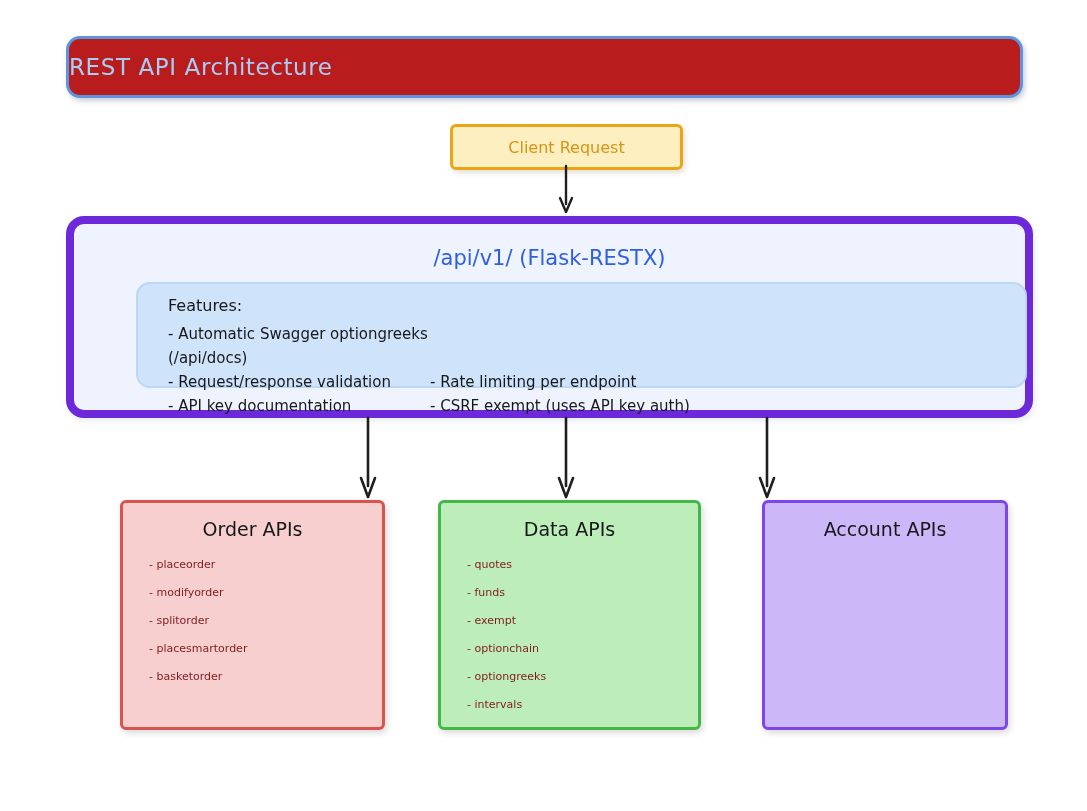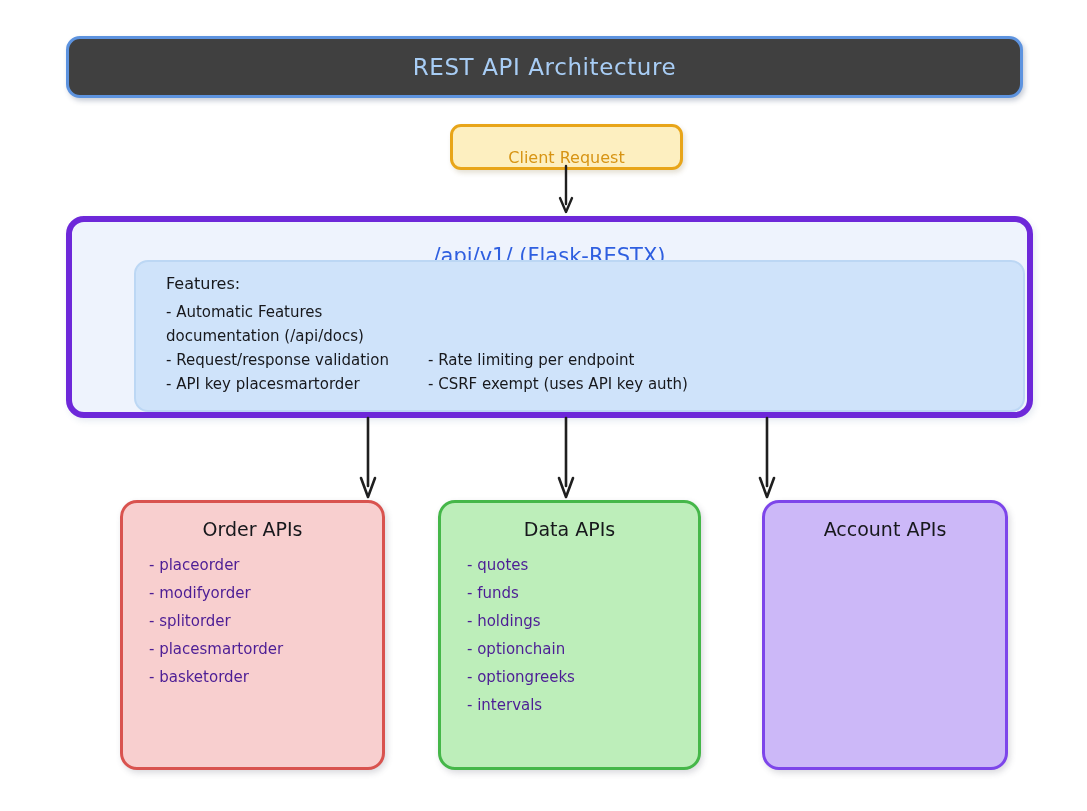--- a/index.html
+++ b/index.html
@@ -21,87 +21,87 @@
     inset: 0;
   }
 
   
   #title-bar {
     position: absolute;
     left: 66px;
     top: 36px;
     width: 957px;
     height: 62px;
-    background: #404040;
+    background: #b91c1c;
     border: 3px solid #5d93df;
     border-radius: 14px;
     box-sizing: border-box;
     display: flex;
     align-items: center;
-    justify-content: center;
+    justify-content: flex-start;
     box-shadow: 2px 3px 5px rgba(40,60,100,0.25);
   }
   #title-bar .title-text {
     color: #a8cdf5;
     font-size: 23px;
     letter-spacing: 0.6px;
     font-family: "DejaVu Sans", sans-serif;
   }
 
   
   #client-request {
     position: absolute;
     left: 450px;
     top: 124px;
     width: 233px;
     height: 46px;
     background: #fdefc0;
     border: 3px solid #e8a519;
-    border-radius: 11px;
+    border-radius: 6px;
     box-sizing: border-box;
     display: flex;
-    align-items: flex-end;
+    align-items: center;
     justify-content: center;
     box-shadow: 2px 3px 5px rgba(120,100,40,0.20);
   }
   #client-request .node-text {
     color: #d79414;
     font-size: 16px;
   }
 
   
   #api-container {
     position: absolute;
     left: 66px;
     top: 216px;
     width: 967px;
     height: 202px;
     background: #eef3fd;
-    border: 6px solid #6d28d9;
+    border: 8px solid #6d28d9;
     border-radius: 18px;
     box-sizing: border-box;
     box-shadow: 2px 3px 6px rgba(80,110,160,0.14);
   }
   #api-container .container-title {
     position: absolute;
     left: 0;
     right: 0;
     top: 22px;
     text-align: center;
     color: #2f5fe0;
     font-size: 21px;
   }
 
   
   #features-box {
     position: absolute;
     left: 62px;
-    top: 38px;
+    top: 58px;
     width: 891px;
-    height: 152px;
+    height: 106px;
     background: #cfe3fa;
     border: 2px solid #bcd7f4;
     border-radius: 14px;
     box-sizing: border-box;
     padding: 12px 0 0 30px;
   }
   #features-box .features-heading {
     color: #17181c;
     font-size: 16px;
     margin-bottom: 7px;
@@ -119,42 +119,42 @@
   .arrow-svg {
     position: absolute;
     overflow: visible;
     pointer-events: none;
   }
 
   
   .api-group {
     position: absolute;
     top: 500px;
-    height: 270px;
+    height: 230px;
     border-width: 3px;
     border-style: solid;
-    border-radius: 17px;
+    border-radius: 6px;
     box-sizing: border-box;
     box-shadow: 2px 3px 6px rgba(70,70,90,0.20);
   }
   .api-group .group-title {
     text-align: center;
     color: #17181c;
     font-size: 19px;
     margin-top: 15px;
     margin-bottom: 11px;
   }
   .api-group .group-list {
     list-style: none;
     margin: 0;
     padding: 0 0 0 26px;
   }
   .api-group .group-list li {
-    color: #4c1d95;
-    font-size: 15px;
+    color: #7f1d1d;
+    font-size: 11px;
     line-height: 28px;
     white-space: nowrap;
   }
 
   #group-order   { left: 120px; width: 265px; background: #f8cfcf; border-color: #d9534f; }
   #group-data    { left: 438px; width: 263px; background: #bdeeba; border-color: #45b749; }
   #group-account { left: 762px; width: 246px; background: #ccb8f8; border-color: #7d45ea; }
 </style>
 </head>
 <body>
@@ -174,29 +174,29 @@
     <path d="M4,32 L10,46 L16,32" stroke="#1f1f1f" stroke-width="2.4" fill="none" stroke-linecap="round" stroke-linejoin="round"></path>
   </svg>
 
   <div id="api-container">
     <div class="container-title">/api/v1/ (Flask-RESTX)</div>
 
     <div id="features-box">
       <div class="features-heading">Features:</div>
 
       <div class="feature-row">
-        <span class="col-a">- Automatic Features documentation (/api/docs)</span>
+        <span class="col-a">- Automatic Swagger optiongreeks (/api/docs)</span>
         <span class="col-b"></span>
       </div>
       <div class="feature-row">
         <span class="col-a">- Request/response validation</span>
         <span class="col-b">- Rate limiting per endpoint</span>
       </div>
       <div class="feature-row">
-        <span class="col-a">- API key placesmartorder</span>
+        <span class="col-a">- API key documentation</span>
         <span class="col-b">- CSRF exempt (uses API key auth)</span>
       </div>
     </div>
   </div>
 
   <svg class="arrow-svg" style="left:358px; top:418px;" width="22" height="84">
     <path d="M10,0 L10,68" stroke="#1f1f1f" stroke-width="2.6" fill="none" stroke-linecap="round"></path>
     <path d="M3,60 L10,79 L17,60" stroke="#1f1f1f" stroke-width="2.6" fill="none" stroke-linecap="round" stroke-linejoin="round"></path>
   </svg>
 
@@ -219,21 +219,21 @@
       <li>- placesmartorder</li>
       <li>- basketorder</li>
     </ul>
   </div>
 
   <div class="api-group" id="group-data">
     <div class="group-title">Data APIs</div>
     <ul class="group-list">
       <li>- quotes</li>
       <li>- funds</li>
-      <li>- holdings</li>
+      <li>- exempt</li>
       <li>- optionchain</li>
       <li>- optiongreeks</li>
       <li>- intervals</li>
     </ul>
   </div>
 
   <div class="api-group" id="group-account">
     <div class="group-title">Account APIs</div>
   </div>
 

